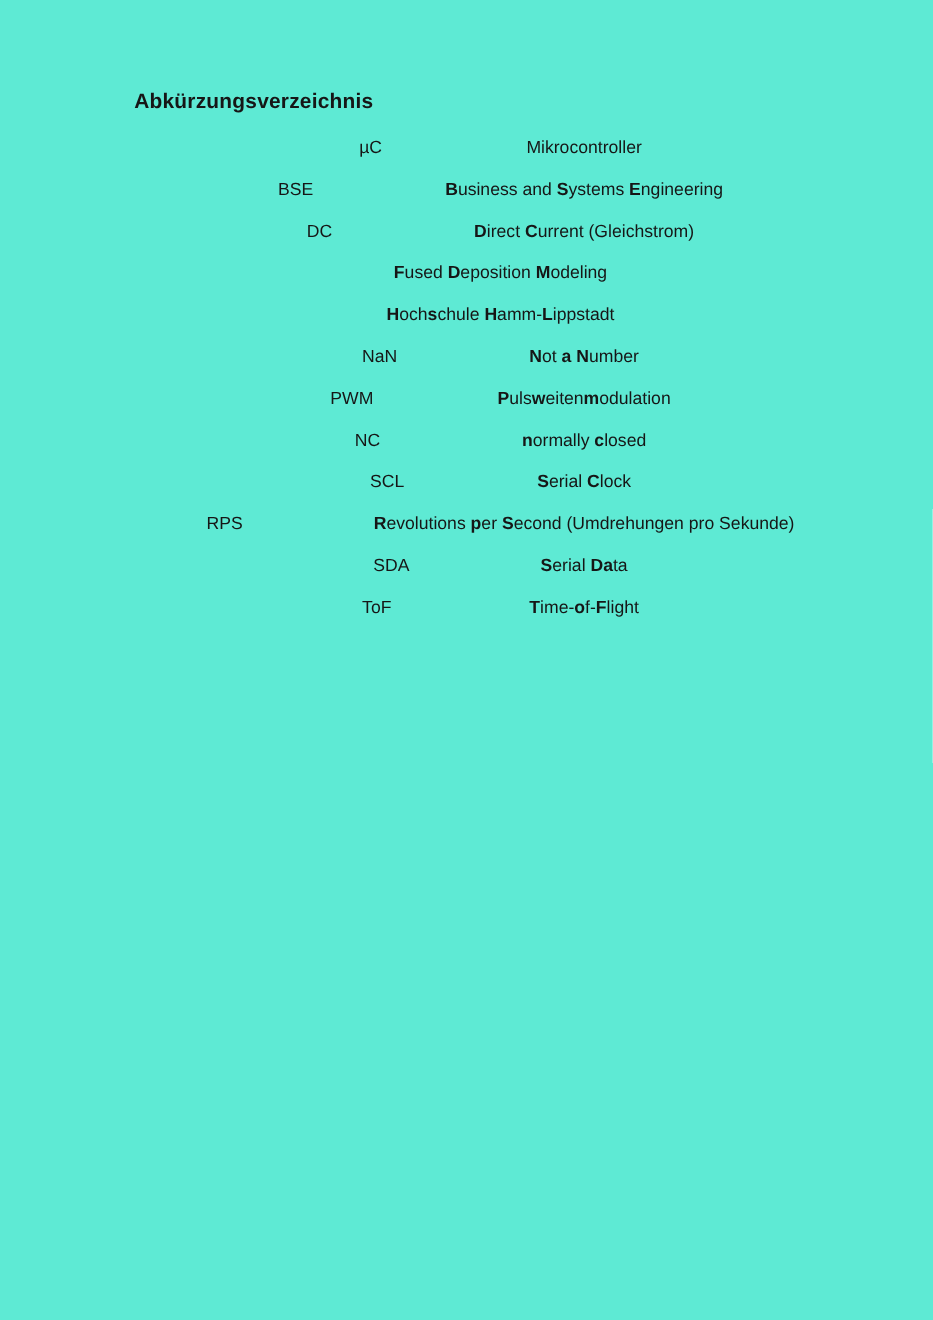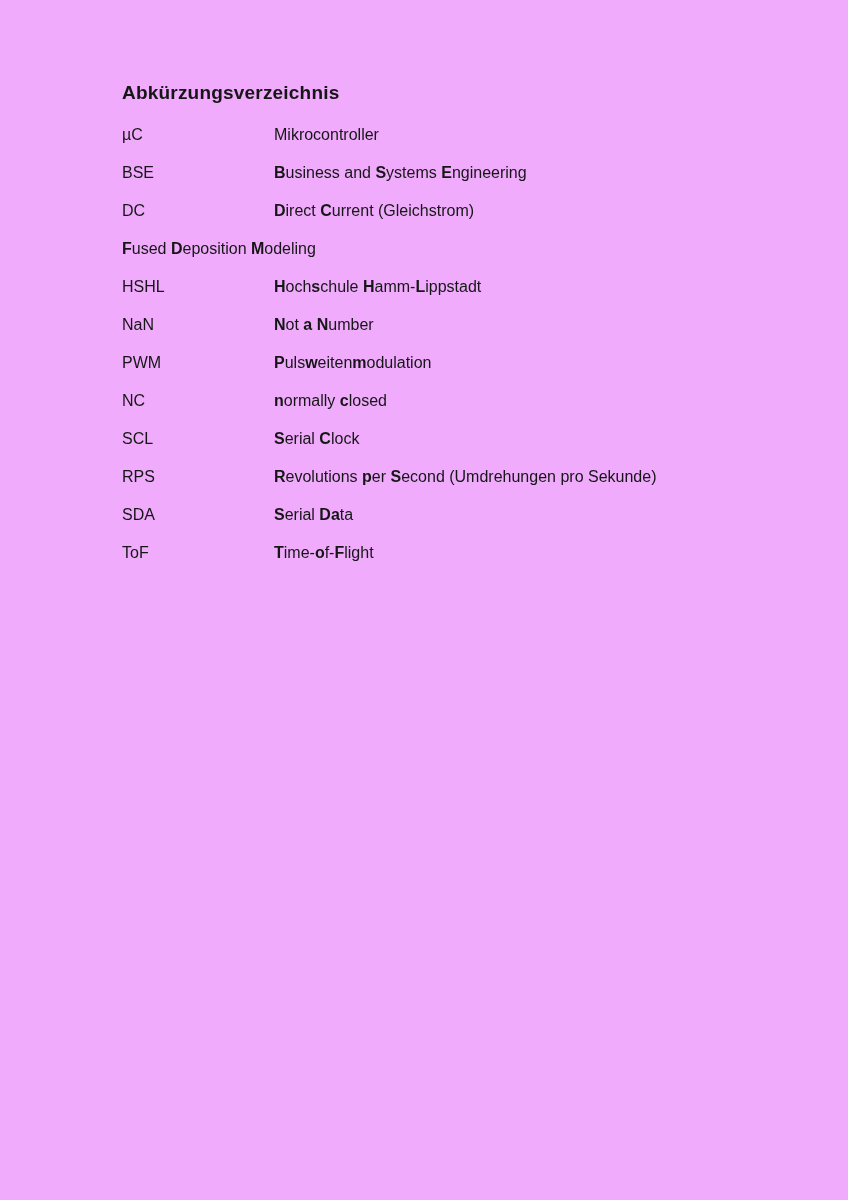--- a/index.html
+++ b/index.html
@@ -4,21 +4,21 @@
 <style>
   html, body {
     margin: 0;
     padding: 0;
     background: #ffffff;
   }
   .page {
     position: relative;
     width: 848px;
     height: 1200px;
-    background: #f0abfc;
+    background: #5eead4;
     font-family: "Liberation Sans", sans-serif;
     color: #161616;
     overflow: hidden;
   }
   .content {
     position: absolute;
     left: 122px;
     top: 80px;
     right: 60px;
   }
@@ -31,20 +31,21 @@
   }
   .entries {
     font-size: 16px;
   }
   .row {
     display: flex;
     align-items: baseline;
     line-height: 38px;
     height: 38px;
     white-space: nowrap;
+    justify-content: center;
   }
   .abbr {
     width: 152px;
     flex-shrink: 0;
   }
   .def .b {
     font-weight: bold;
   }
 </style>
 </head>
@@ -63,21 +64,20 @@
           <div class="def"><span class="b">B</span><span>usiness and </span><span class="b">S</span><span>ystems </span><span class="b">E</span><span>ngineering</span></div>
         </div>
         <div class="row">
           <div class="abbr">DC</div>
           <div class="def"><span class="b">D</span><span>irect </span><span class="b">C</span><span>urrent (Gleichstrom)</span></div>
         </div>
         <div class="row">
           <div class="def"><span class="b">F</span><span>used </span><span class="b">D</span><span>eposition </span><span class="b">M</span><span>odeling</span></div>
         </div>
         <div class="row">
-          <div class="abbr">HSHL</div>
           <div class="def"><span class="b">H</span><span>och</span><span class="b">s</span><span>chule </span><span class="b">H</span><span>amm-</span><span class="b">L</span><span>ippstadt</span></div>
         </div>
         <div class="row">
           <div class="abbr">NaN</div>
           <div class="def"><span class="b">N</span><span>ot </span><span class="b">a</span><span> </span><span class="b">N</span><span>umber</span></div>
         </div>
         <div class="row">
           <div class="abbr">PWM</div>
           <div class="def"><span class="b">P</span><span>uls</span><span class="b">w</span><span>eiten</span><span class="b">m</span><span>odulation</span></div>
         </div>

